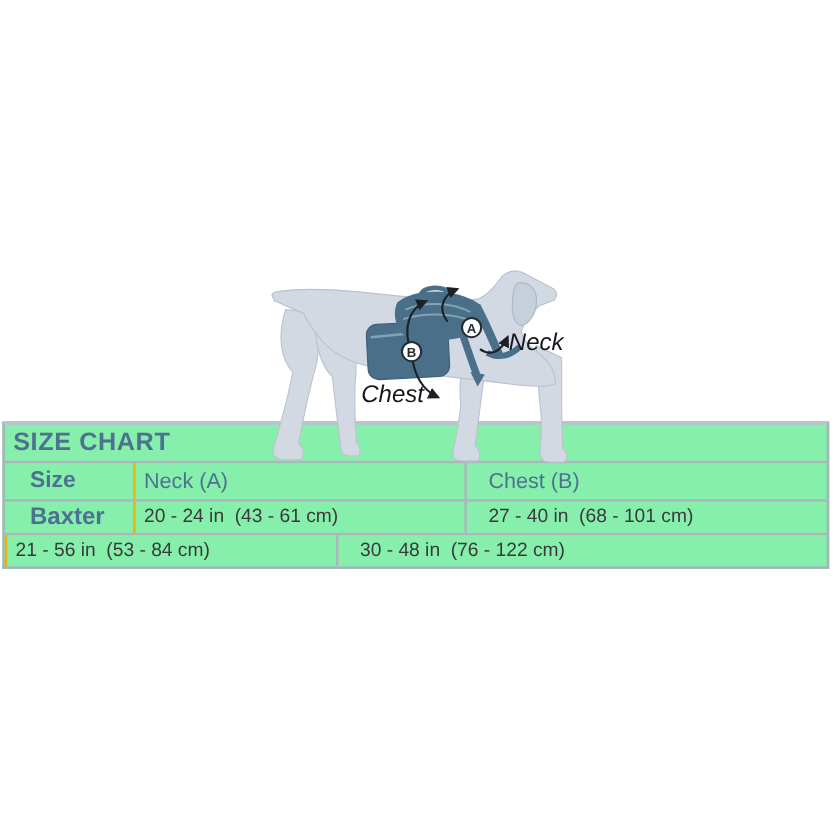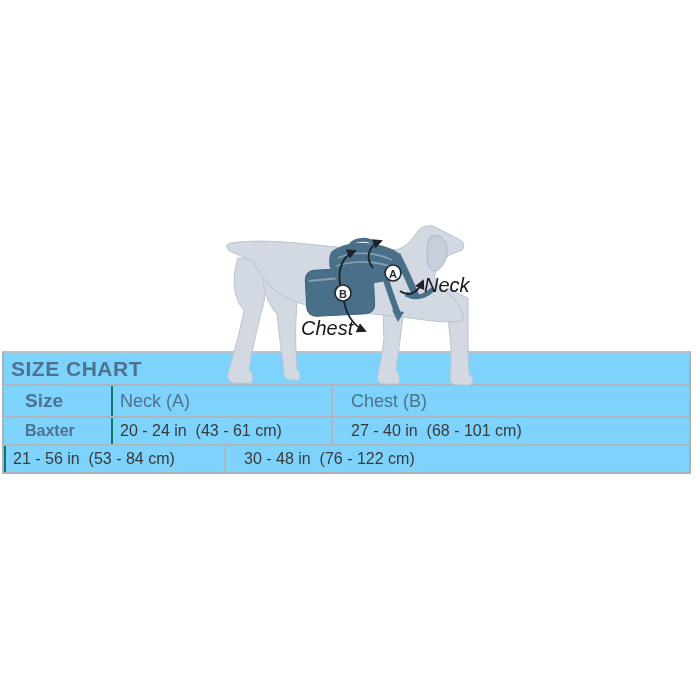--- a/index.html
+++ b/index.html
@@ -5,36 +5,36 @@
   html,body{margin:0;padding:0;background:#ffffff;}
   .stage{
     position:relative;width:700px;height:700px;background:#ffffff;overflow:hidden;
     font-family:"Liberation Sans", sans-serif;
   }
   .dog-svg{position:absolute;left:215px;top:216px;width:290px;height:176px;z-index:2;}
   
   .size-table{
     position:absolute;left:2px;top:351px;width:689px;z-index:1;
     border:2px solid #a9b1b9;border-top:3px solid #b7c4cd;
-    box-sizing:border-box;background:#7dd3fc;
+    box-sizing:border-box;background:#86efac;
   }
   .tr{display:flex;border-top:2px solid #adb5bd;align-items:stretch;}
   .tr:first-child{border-top:none;}
   .td{display:flex;align-items:center;box-sizing:border-box;overflow:hidden;}
   .td-size{width:107px;padding-left:21px;}
-  .td-neck{width:220px;padding-left:7px;border-left:2px solid #0f766e;}
+  .td-neck{width:276px;padding-left:7px;border-left:2px solid #eab308;}
   .td-chest{flex:1;padding-left:18px;border-left:2px solid #adb5bd;}
   .row-title{height:30px;}
   .row-head{height:30px;}
   .row-data{height:26px;}
   .title-cell{flex:1;padding-left:7px;}
   .t-title{font-size:21px;font-weight:bold;color:#4d7290;letter-spacing:.5px;}
   .t-head{font-size:18px;color:#4d7290;}
   .t-head-size{font-size:19px;font-weight:bold;color:#4d7290;}
-  .t-size{font-size:16px;font-weight:bold;color:#4d7290;}
+  .t-size{font-size:20px;font-weight:bold;color:#4d7290;}
   .t-val{font-size:16px;color:#3a3a3a;white-space:pre;}
 </style>
 </head>
 <body>
 
 <div class="stage">
 
   <svg class="dog-svg" viewBox="215 216 290 176">
     <defs>
       <marker id="ah" viewBox="0 0 10 10" refX="8" refY="5" markerWidth="5.5" markerHeight="5.5" orient="auto">

